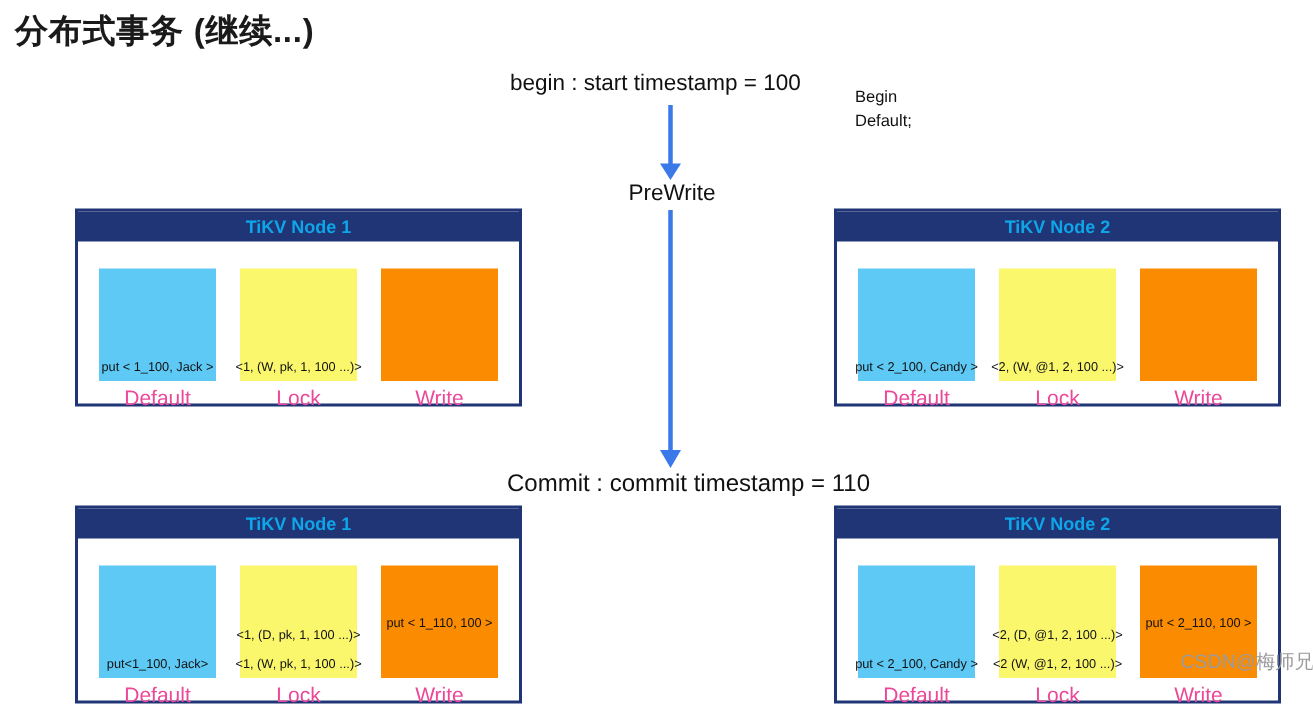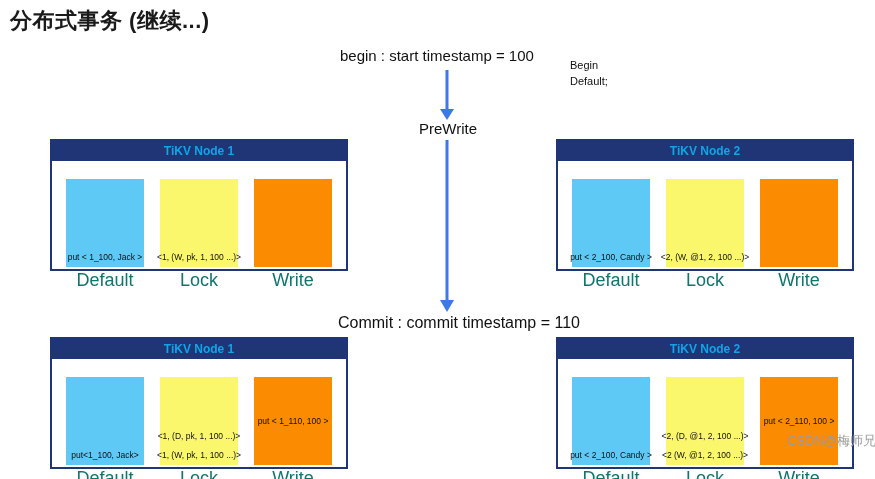--- a/index.html
+++ b/index.html
@@ -70,43 +70,43 @@
     padding: 18px 6px 0 6px;
   }
   .col {
     display: flex;
     flex-direction: column;
     align-items: center;
     width: 90px;
   }
   .sq {
     width: 78px;
-    height: 88px;
+    height: 75px;
     display: flex;
     flex-direction: column;
     justify-content: flex-end;
     align-items: center;
     gap: 9px;
     padding-bottom: 5px;
     box-sizing: border-box;
   }
   .sq.center { justify-content: center; padding-bottom: 0; }
   .sq.default { background: var(--blue, #5ec9f5); }
   .sq.lock    { background: var(--yellow, #faf76d); }
   .sq.write   { background: var(--orange, #fb8b00); }
   .sq-line {
     font-size: 8.5px;
     color: #111;
     text-align: center;
     white-space: nowrap;
   }
   .col-label {
     margin-top: 3px;
-    font-size: 18px;
-    color: #0f766e;
+    font-size: 14px;
+    color: #ec4899;
     text-align: center;
   }
   .watermark {
     position: absolute;
     left: 740px;
     top: 432px;
     font-size: 13px;
     color: var(--watermark, #9b9b9b);
     white-space: nowrap;
     z-index: 5;

